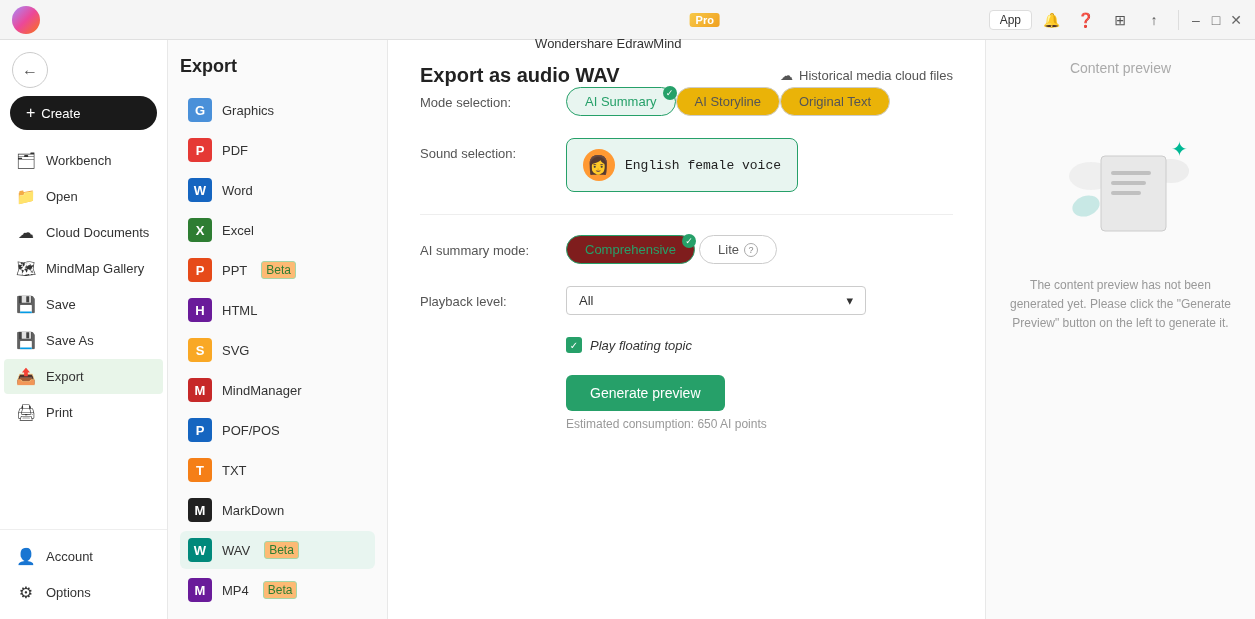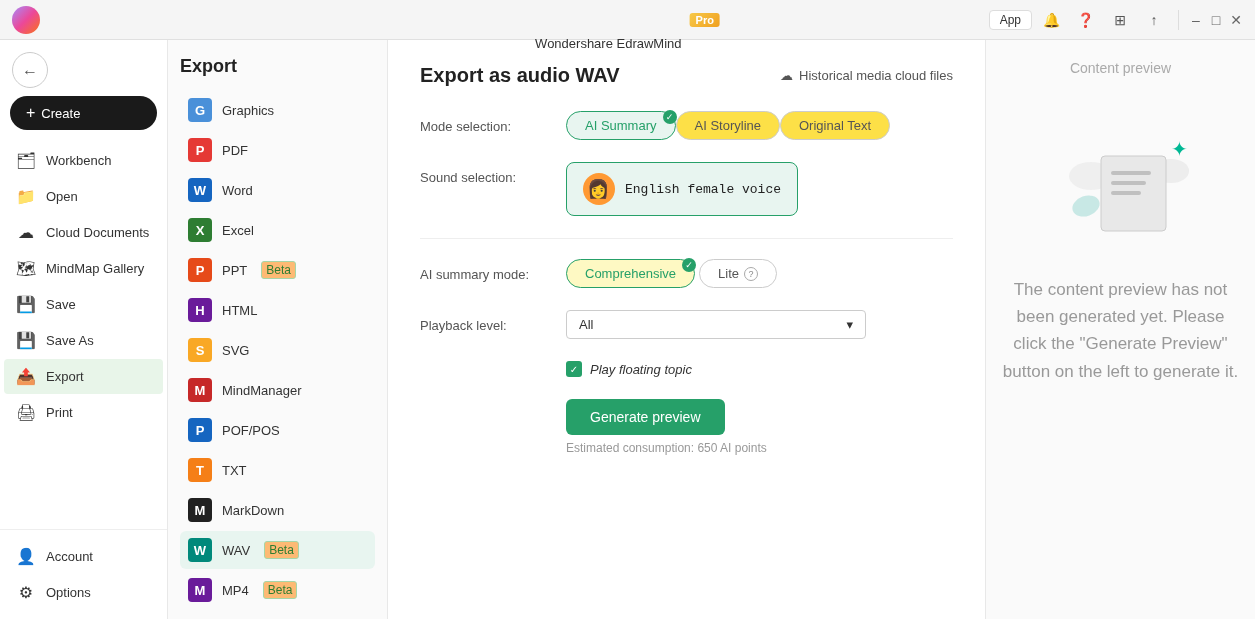--- a/index.html
+++ b/index.html
@@ -183,21 +183,20 @@
     .content-area {
       flex: 1;
       background: white;
       padding: 24px 32px;
       overflow-y: auto;
     }
     .content-header {
       display: flex;
       align-items: center;
       justify-content: space-between;
-      margin-bottom: 24px;
     }
     .content-title {
       font-size: 20px;
       font-weight: 600;
       color: #222;
     }
     .cloud-link {
       display: flex;
       align-items: center;
       gap: 6px;
@@ -222,21 +221,21 @@
     .form-controls { display: flex; flex-direction: column; gap: 8px; }
 
     
     .mode-btns { display: flex; }
     .mode-btn {
       padding: 6px 18px;
       border: 1px solid #ccc;
       border-radius: 20px;
       cursor: pointer;
       font-size: 13px;
-      background: #fde047;
+      background: #eab308;
       color: #555;
     }
     .mode-btn.active {
       background: #e8f5f0;
       border-color: #26a069;
       color: #26a069;
       position: relative;
     }
     .mode-btn.active::after {
       content: '✓';
@@ -278,21 +277,21 @@
       padding: 6px 18px;
       border: 1px solid #ccc;
       border-radius: 20px;
       cursor: pointer;
       font-size: 13px;
       background: white;
       color: #555;
       display: flex; align-items: center; gap: 5px;
     }
     .summary-btn.active {
-      background: #fef9c3;
+      background: #7f1d1d;
       border-color: #26a069;
       color: #26a069;
       position: relative;
     }
     .summary-btn.active::after {
       content: '✓';
       position: absolute;
       right: -2px;
       top: -2px;
       background: #26a069;
@@ -380,21 +379,21 @@
       font-size: 14px;
       color: #aaa;
       margin-bottom: 20px;
     }
     .preview-illustration {
       margin: 20px 0;
       position: relative;
       width: 120px; height: 120px;
     }
     .preview-text {
-      font-size: 17px;
+      font-size: 12px;
       color: #999;
       text-align: center;
       line-height: 1.6;
       margin-top: 20px;
     }
 
     
     .form-divider {
       border: none;
       border-top: 1px solid #eee;

